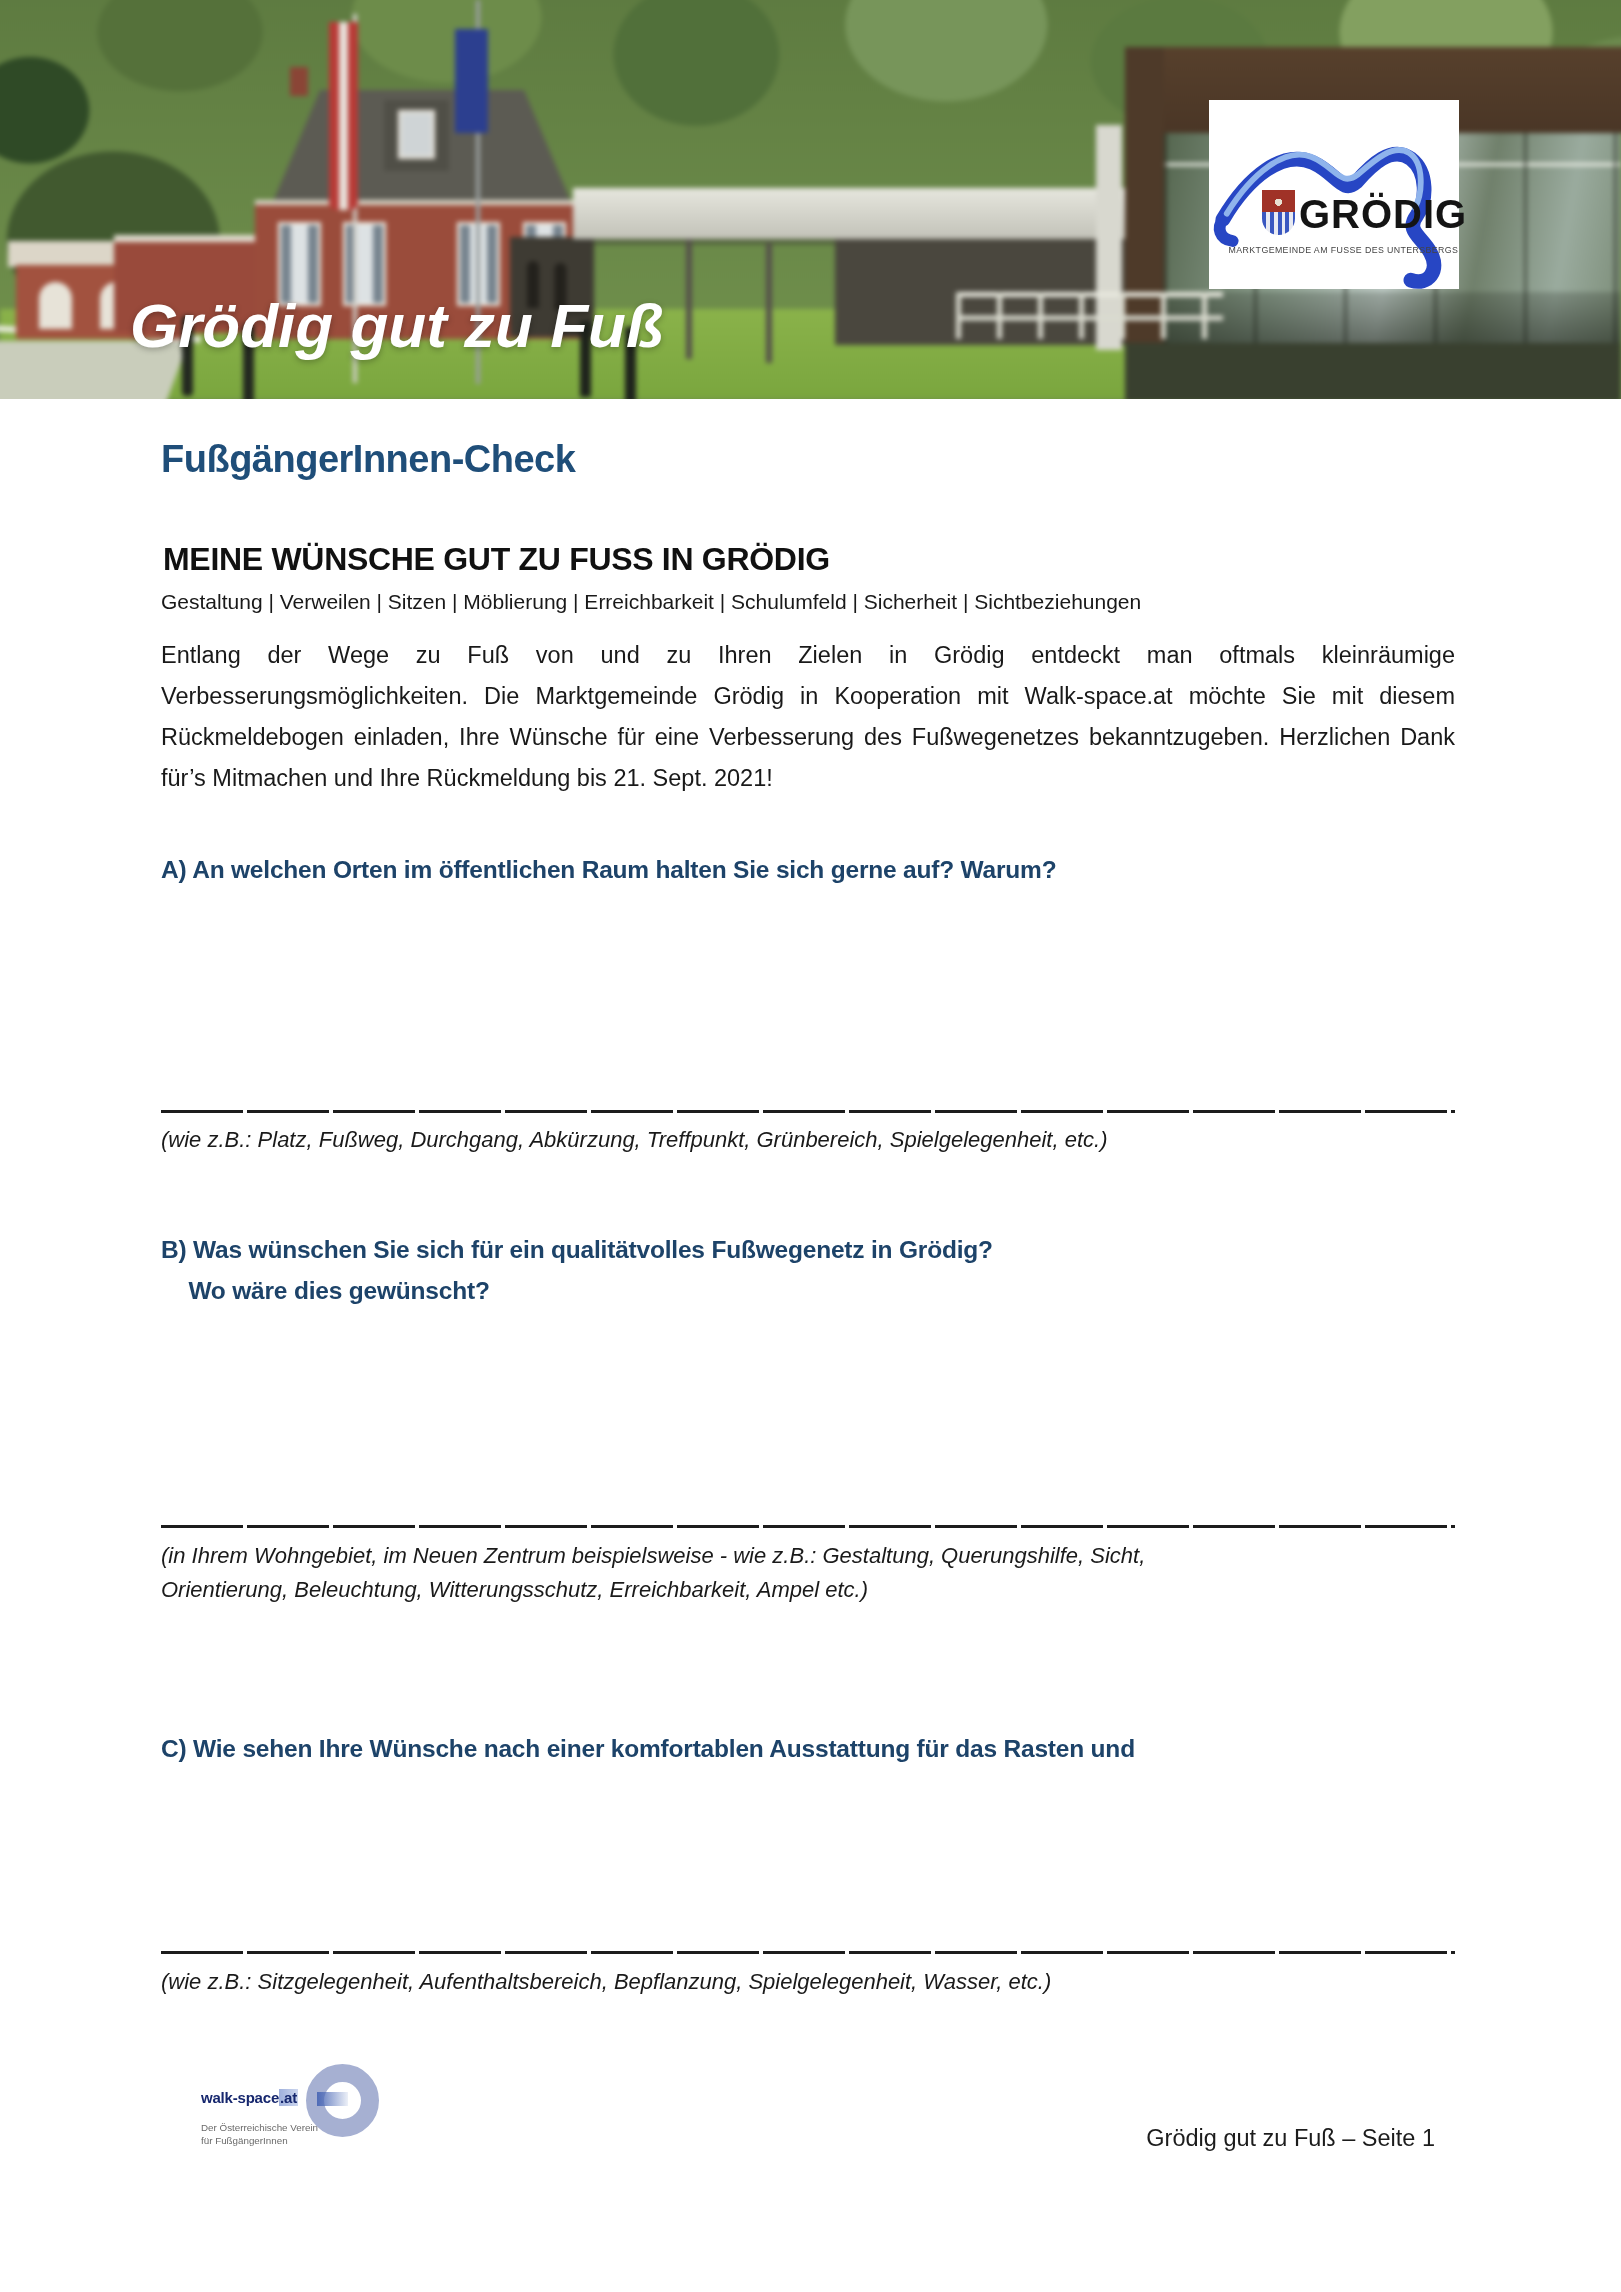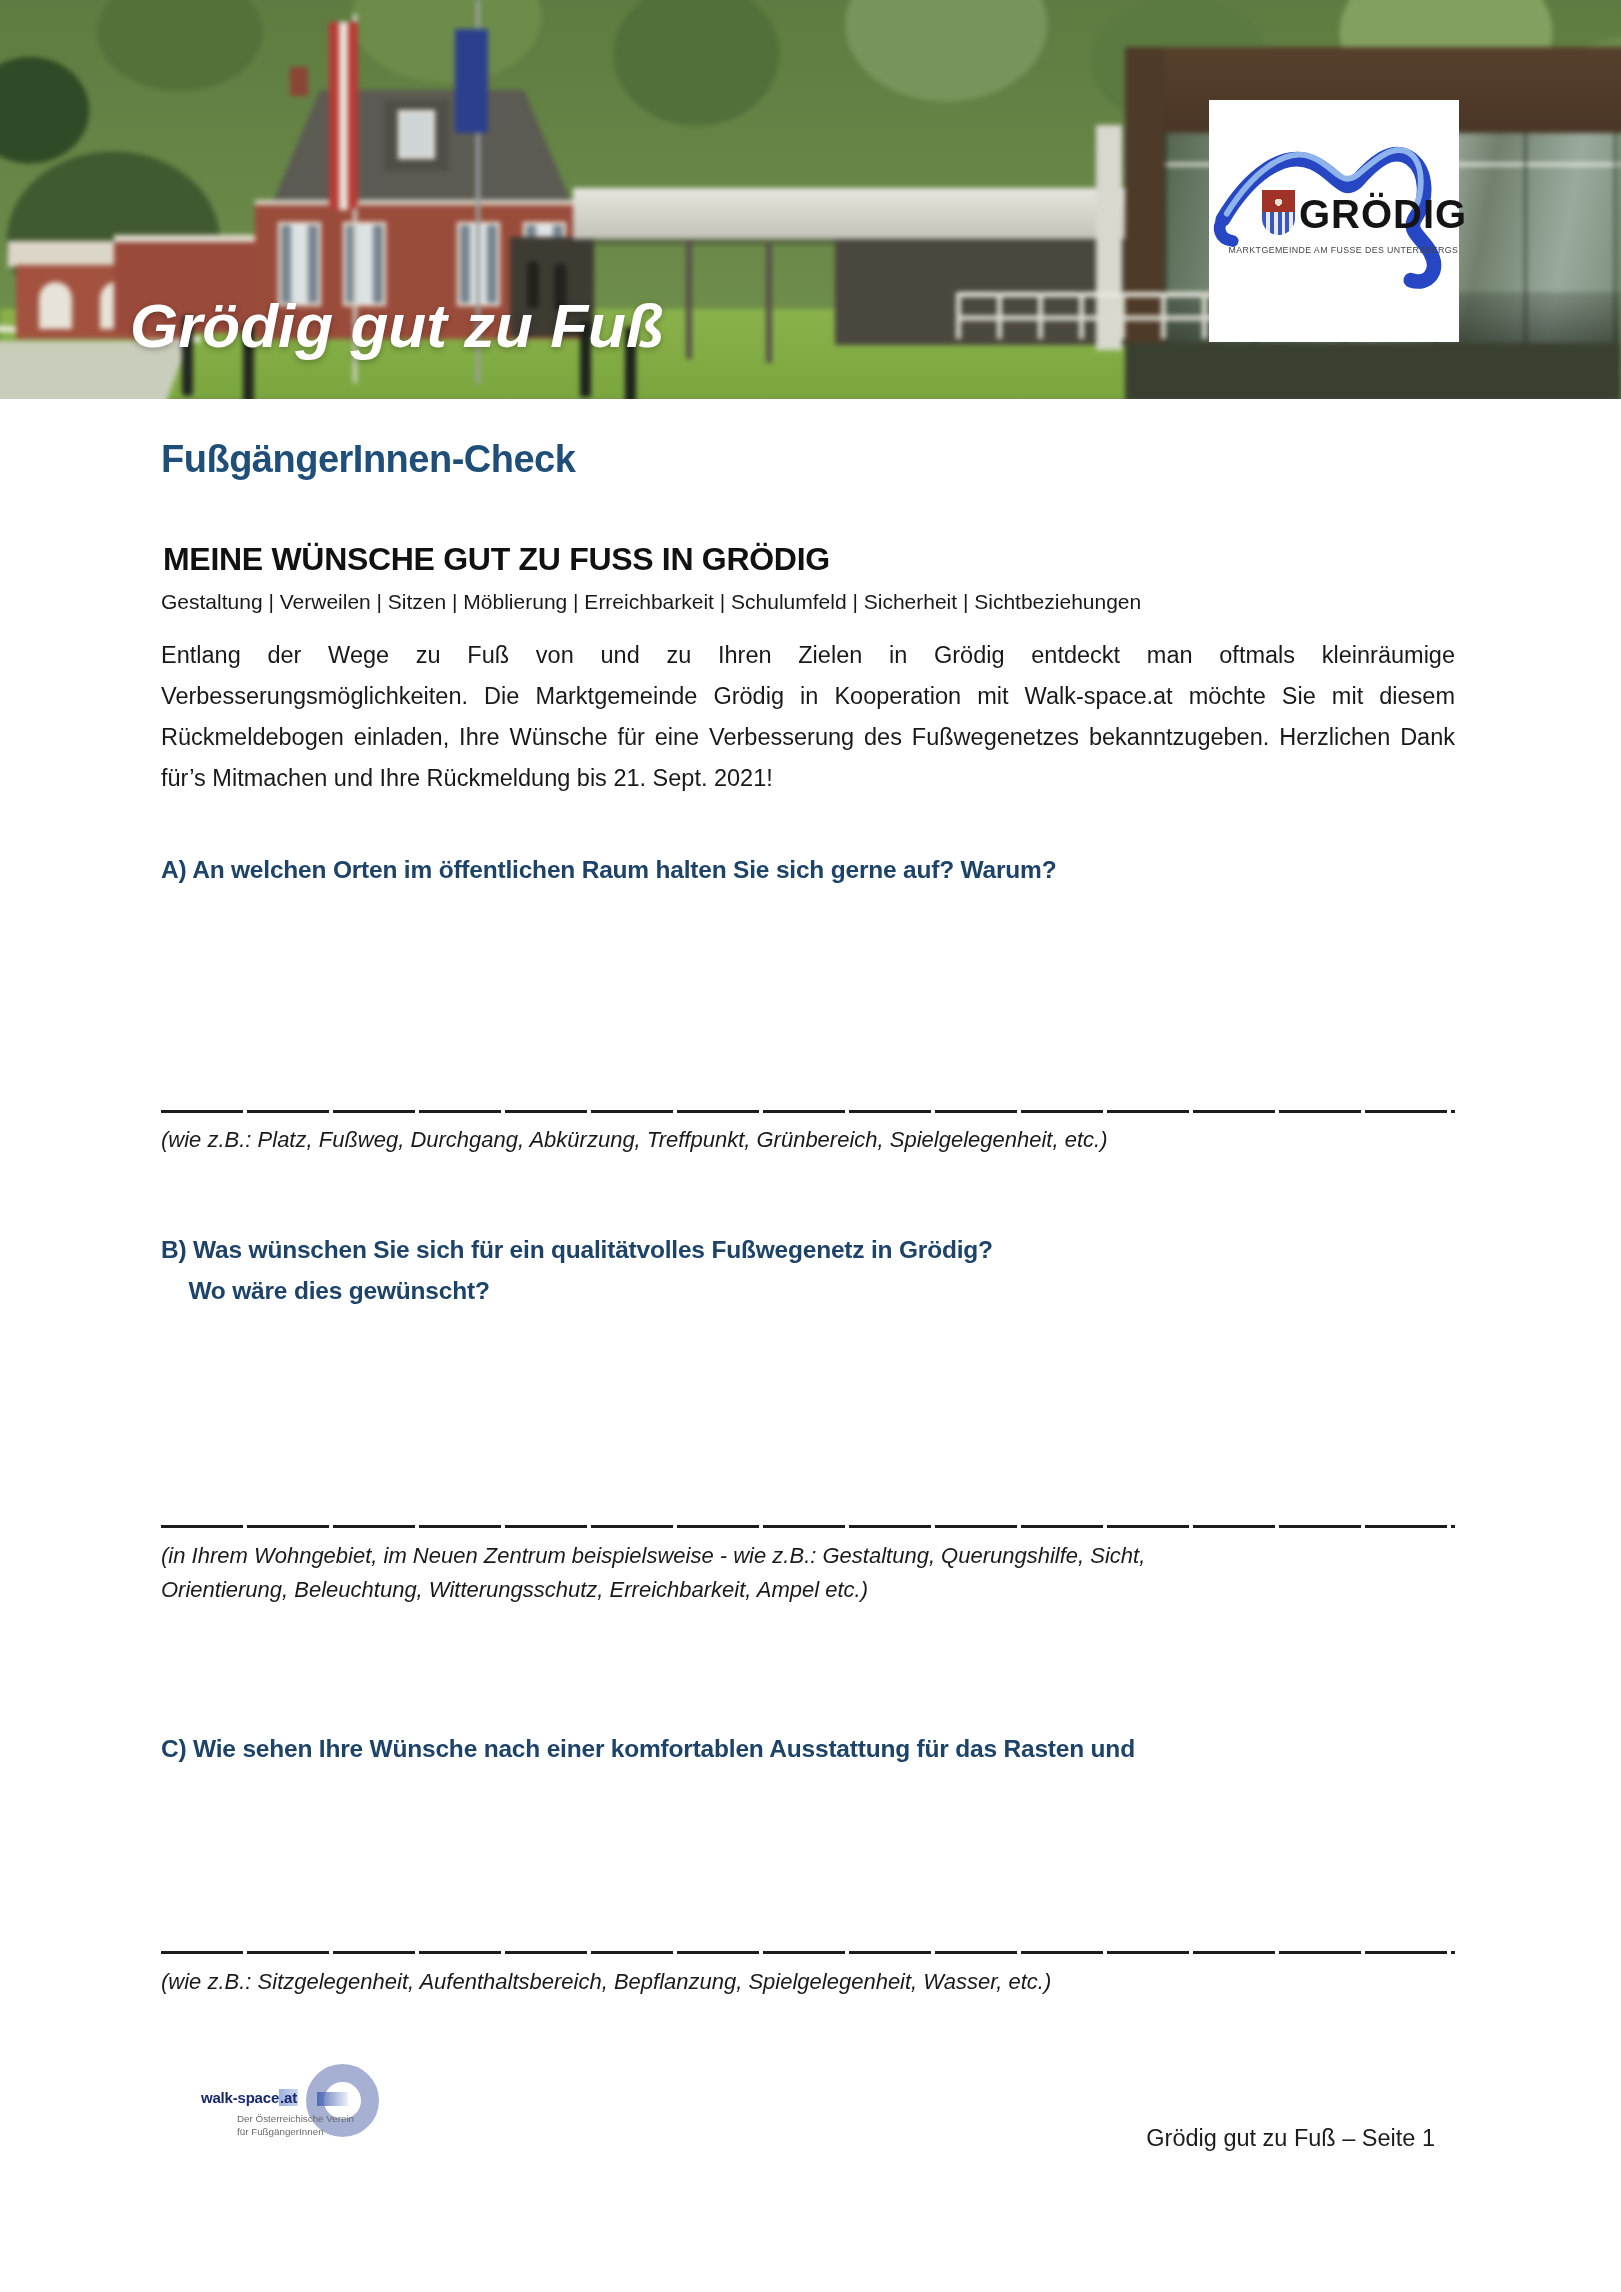--- a/index.html
+++ b/index.html
@@ -78,21 +78,21 @@
   .rail-posts { left:956px; top:292px; width:267px; height:47px;
     background:repeating-linear-gradient(90deg,#d8d9cd 0 4.9px, transparent 4.9px 41px); }
   .bpost { left:182px; top:316px; width:10.8px; height:80px; background:#232820; border-radius:3.9px;
     box-shadow:61px 7.8px 0 #232820; }
   .bpost2 { left:580px; top:321px; width:10.8px; height:76px; background:#1e231c; box-shadow:45px 5.9px 0 #1e231c; }
 
   .photo-title { position:absolute; left:130px; top:290px; font-size:62px; font-weight:bold; font-style:italic;
     color:#ffffff; text-shadow:0 2px 5.9px rgba(0,0,0,.28); letter-spacing:0; white-space:nowrap; }
 
   
-  .glogo { position:absolute; left:1209px; top:100px; width:250px; height:242px; background:#ffffff; }
+  .glogo { position:absolute; left:1209px; top:100px; width:250px; height:189px; background:#ffffff; }
   .glogo svg { position:absolute; left:0; top:0; }
   .crest { position:absolute; left:53px; top:90px; width:33px; height:45px; }
   .crest-top { position:absolute; left:0; top:0; width:33px; height:21.6px; background:#a03227;
     background-image:radial-gradient(5.9px 5.9px at 50% 55%, #e8e0d2 0 60%, transparent 61%); }
   .crest-bottom { position:absolute; left:0; top:21.6px; width:33px; height:23.5px; border-radius:0 0 16.7px 16.7px;
     background:repeating-linear-gradient(90deg,#3a57c0 0 3.9px, #e8eaf2 3.9px 7.8px); }
   .glogo-name { position:absolute; left:90px; top:92px; font-size:40px; font-weight:800; color:#141414;
     letter-spacing:1px; white-space:nowrap; }
   .glogo-tagline { position:absolute; left:19.6px; top:145px; width:214px; font-size:8.8px; color:#444444;
     letter-spacing:0.4px; white-space:nowrap; }
@@ -121,21 +121,21 @@
 
   
   .wslogo { position:absolute; left:201px; top:2058px; width:294px; height:98px; }
   .ws-ring { position:absolute; left:105px; top:5.9px; width:73px; height:73px; border:18.6px solid #a6b0d2;
     border-radius:50%; }
   .ws-grad { position:absolute; left:116px; top:34px; width:31px; height:13.7px;
     background:linear-gradient(90deg, rgba(70,100,180,.9), rgba(180,195,225,.25)); }
   .ws-title { position:absolute; left:0; top:31px; font-size:15px; font-weight:800; color:#16276e;
     letter-spacing:-0.2px; white-space:nowrap; }
   .ws-at { background:linear-gradient(90deg,#9fb0dc,#ccd6ee); padding:0 1px; }
-  .ws-sub { position:absolute; left:0; top:55px; font-size:9.8px; color:#6a6a6a; line-height:12.7px; white-space:nowrap;margin-left:36px; }
+  .ws-sub { position:absolute; left:0; top:64px; font-size:9.8px; color:#6a6a6a; line-height:12.7px; white-space:nowrap; }
   .page-label { position:absolute; top:2125px; left:1000px; width:435px; text-align:right;
     font-size:23.5px; color:#1c1c1c; }
 </style>
 </head>
 <body>
 
 <div class="page">
 
   <header class="photo">
     <div class="pblur">

